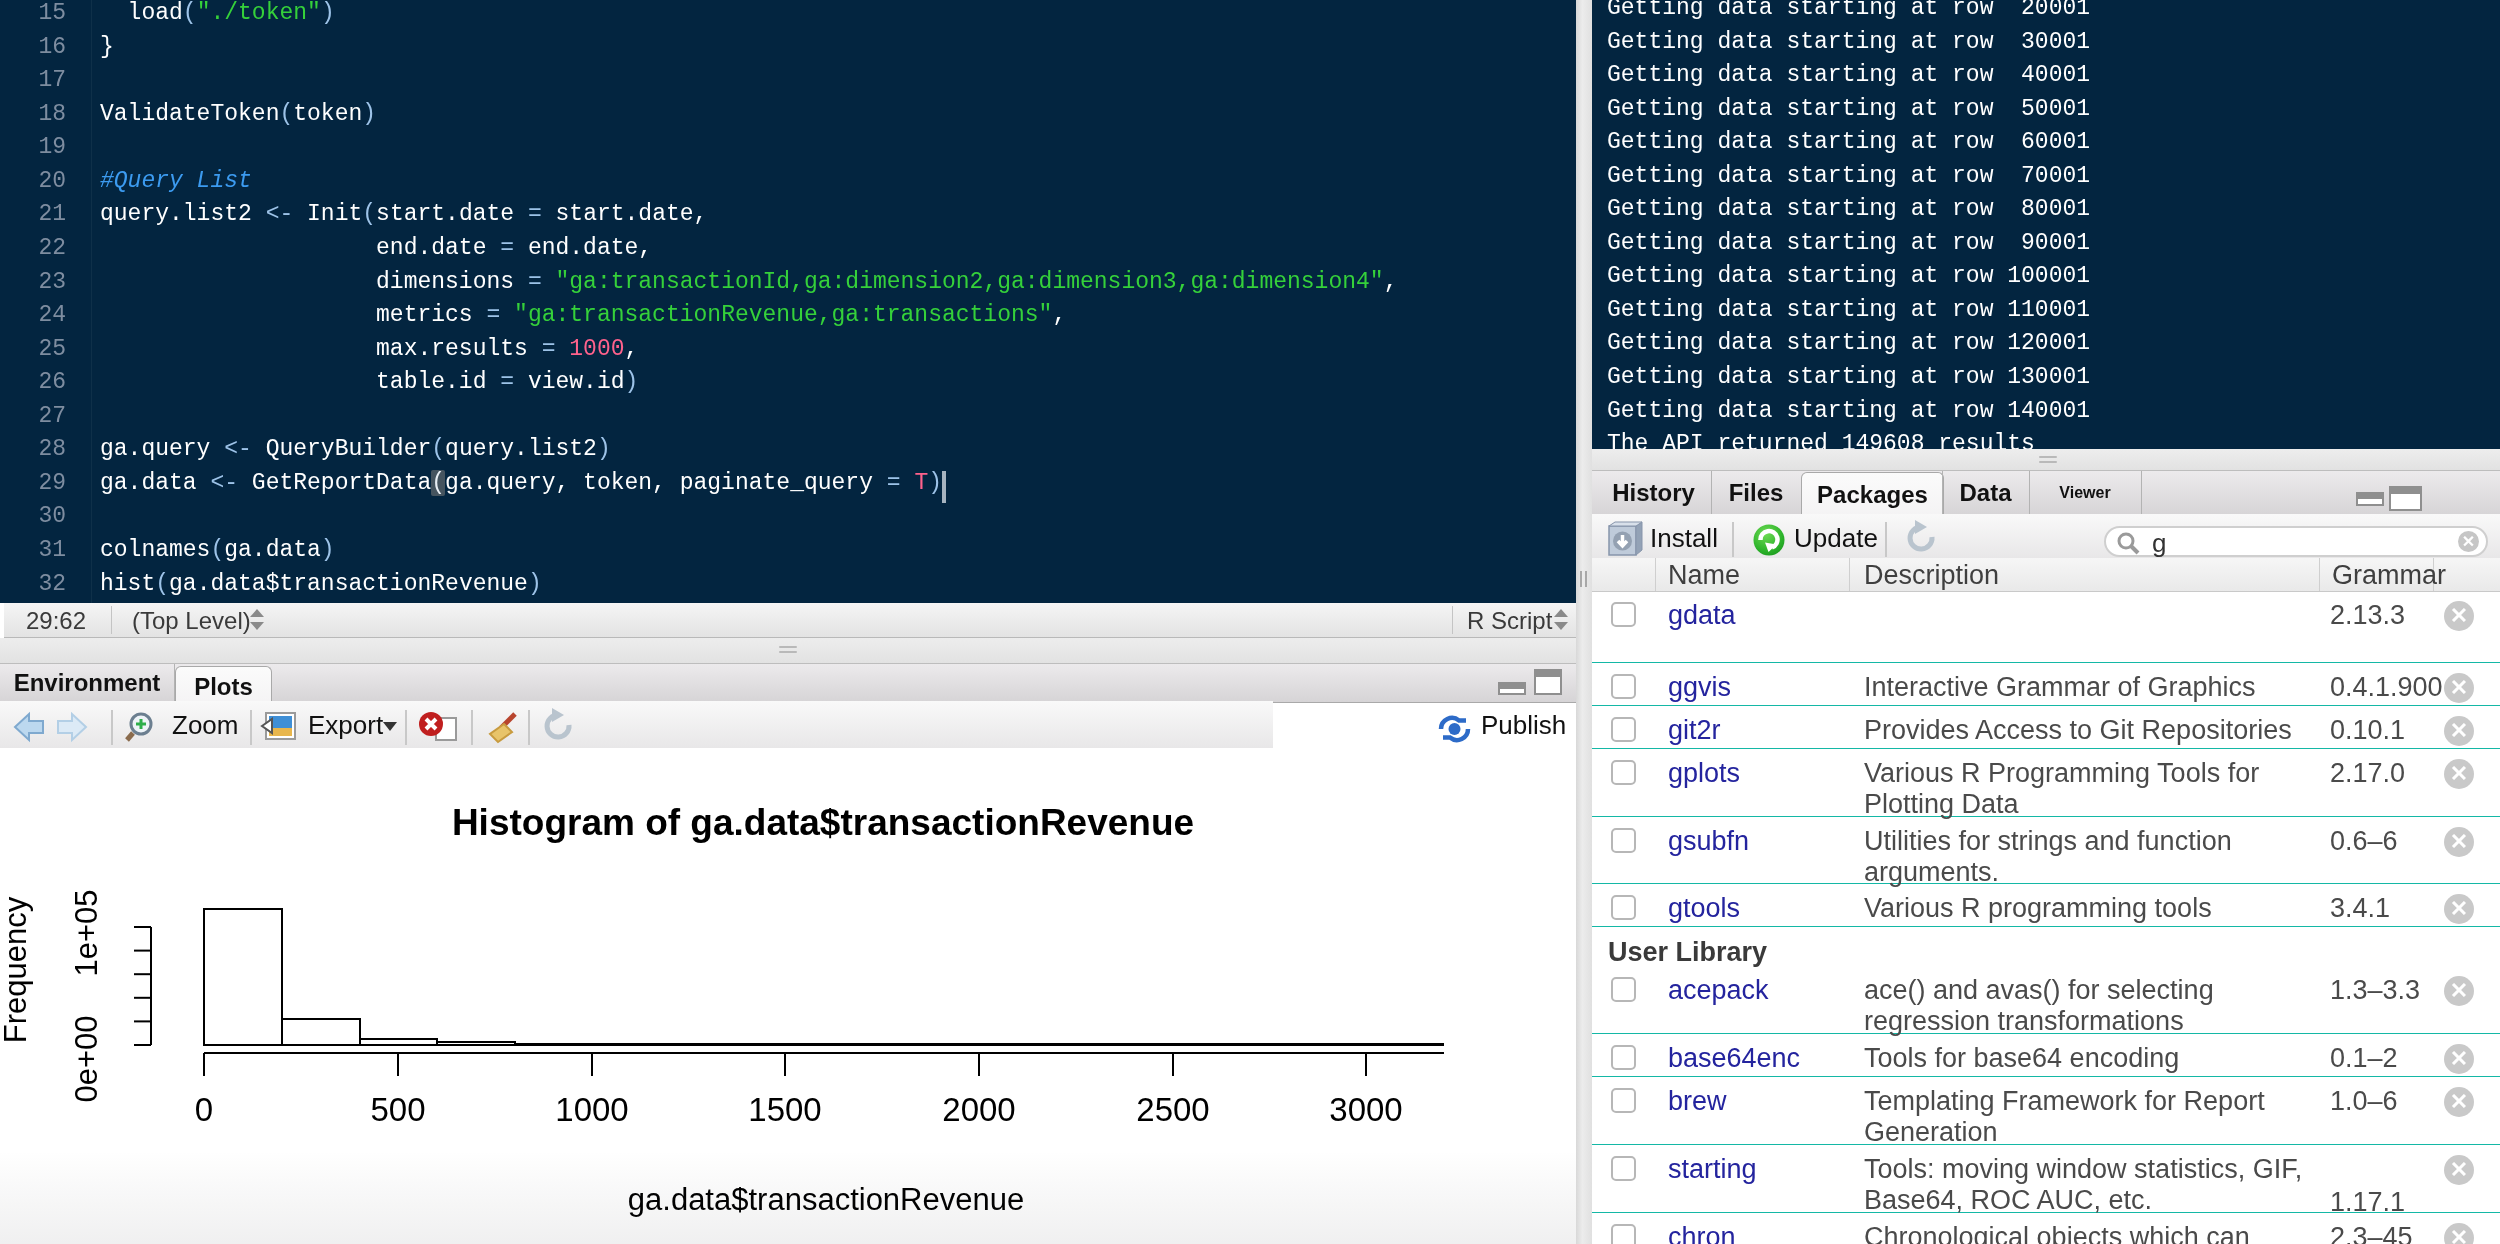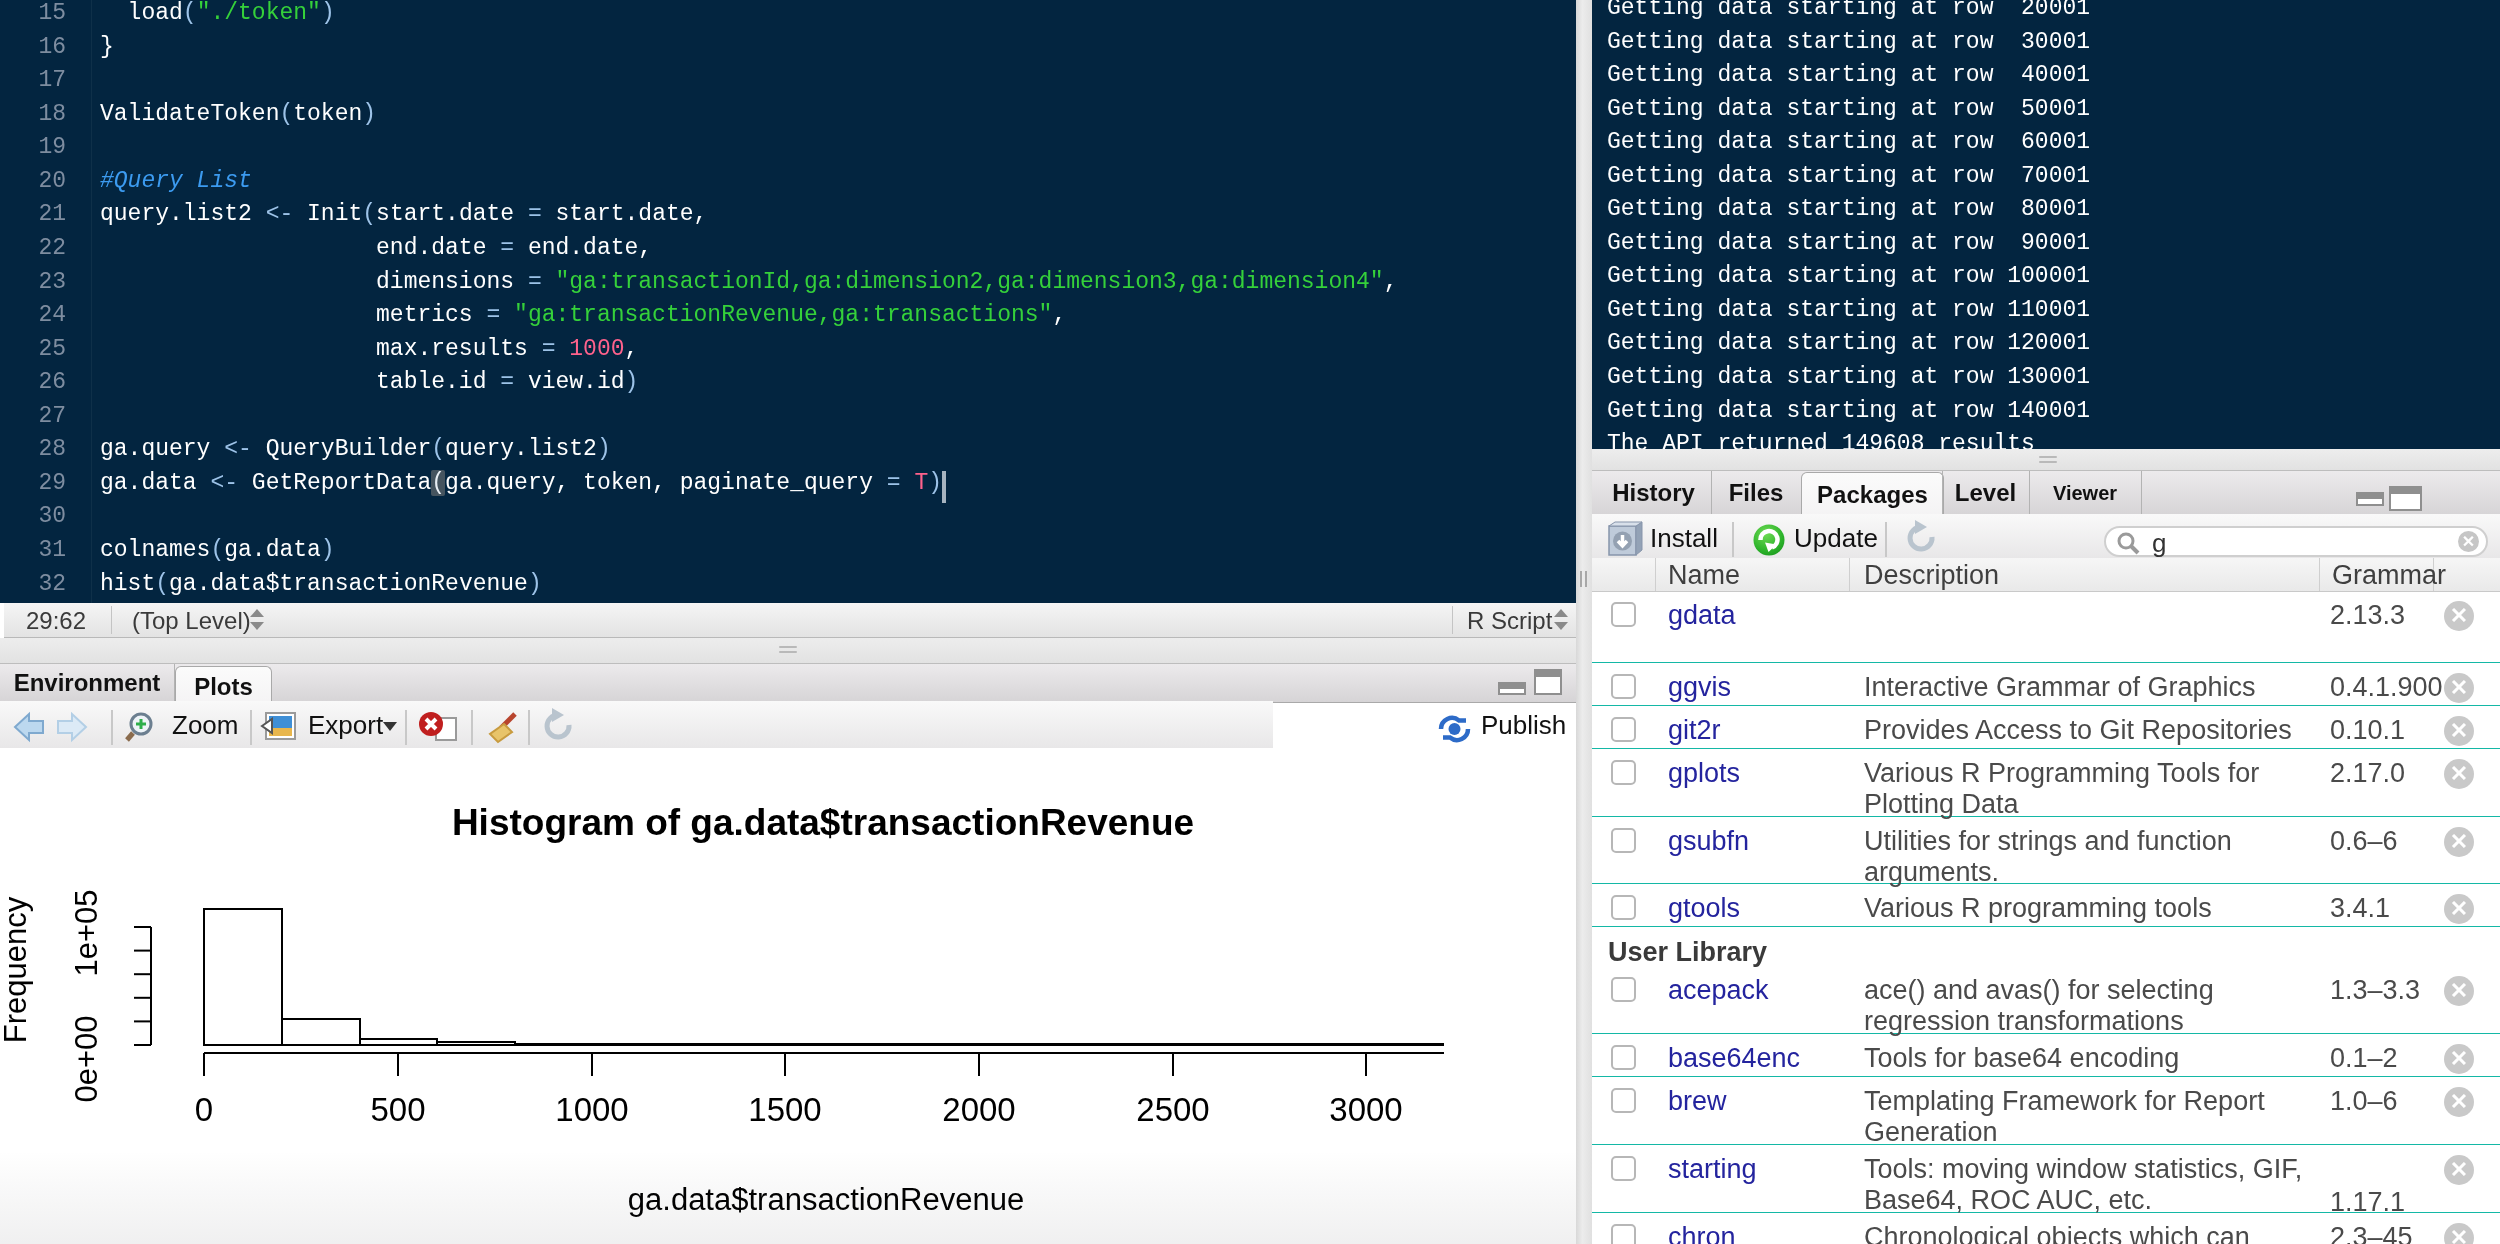--- a/index.html
+++ b/index.html
@@ -252,23 +252,23 @@
   <div class="handle" style="left:447px;top:7px;"></div>
   <div class="handle" style="left:447px;top:12px;"></div>
 </div>
 
 <div class="abs tabbar" style="left:1592px;top:470px;width:908px;height:44px;">
   <div class="tab" style="left:4px;width:115px;font-size:24px;">History</div>
   <div class="tabsep" style="left:119px;"></div>
   <div class="tab" style="left:119px;width:90px;font-size:24px;">Files</div>
   <div class="activetab" style="left:209px;top:1px;width:141px;height:44px;font-size:24px;">Packages</div>
   <div class="tabsep" style="left:350px;"></div>
-  <div class="tab" style="left:350px;width:87px;font-size:24px;">Level</div>
+  <div class="tab" style="left:350px;width:87px;font-size:24px;">Data</div>
   <div class="tabsep" style="left:437px;"></div>
-  <div class="tab" style="left:437px;width:112px;font-size:20px;">Viewer</div>
+  <div class="tab" style="left:437px;width:112px;font-size:16px;">Viewer</div>
   <div class="tabsep" style="left:549px;"></div>
   <div class="wmin" style="left:764px;top:21px;width:24px;height:10px;">
       <div class="bar" style="height:5px;"></div>
     </div>
   <div class="wmin" style="left:797px;top:15px;width:29px;height:21px;">
       <div class="bar"></div>
     </div>
 </div>
 
 <div class="abs toolbar" id="rtoolbar" style="left:1592px;top:514px;width:908px;height:44px;">

